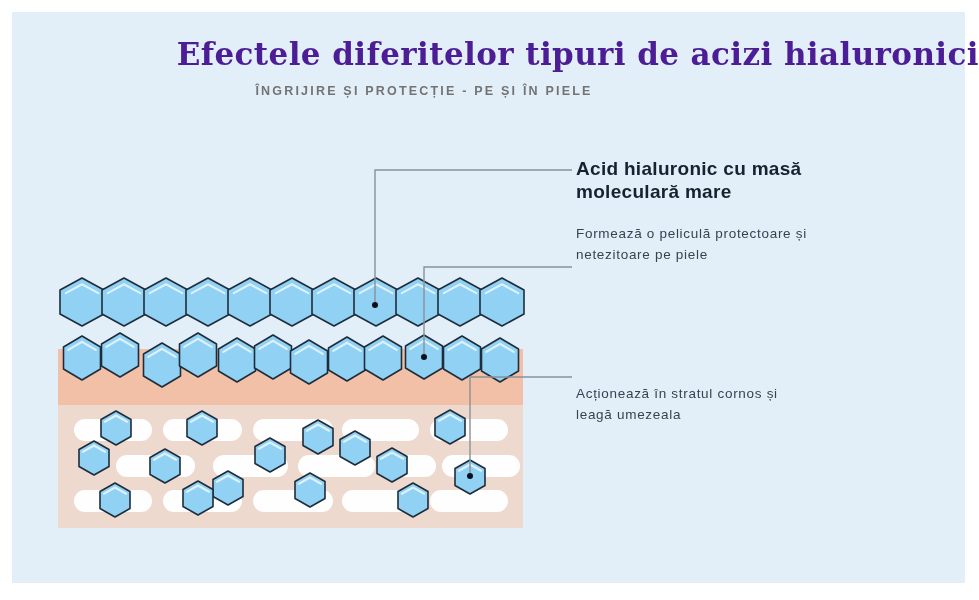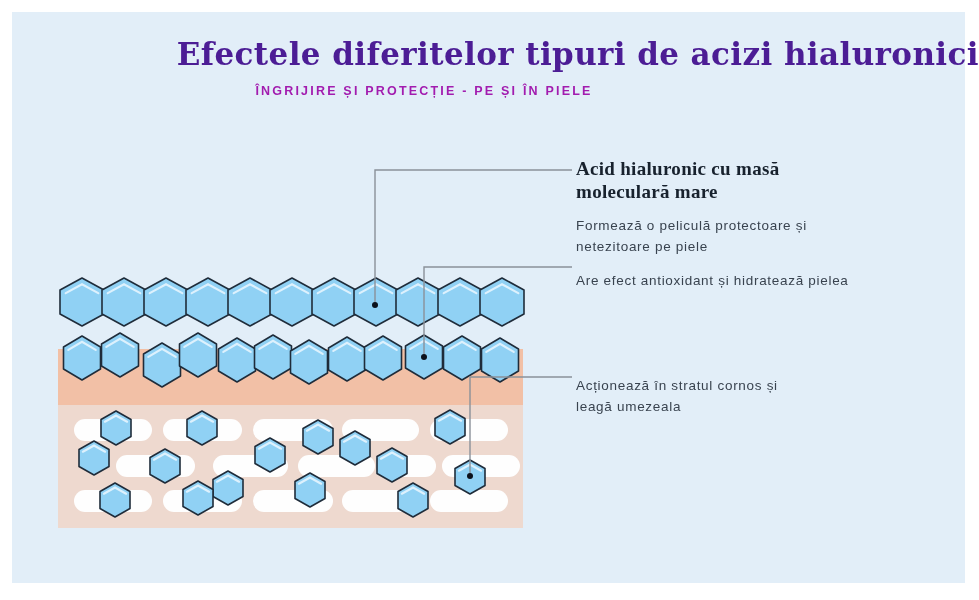--- a/index.html
+++ b/index.html
@@ -14,33 +14,33 @@
   }
   #diagram-svg{position:absolute;left:0;top:0;z-index:1;}
   .header{position:absolute;left:0;top:0;width:979px;z-index:2;}
   .header-title{
     position:absolute;left:0;top:36px;width:979px;text-align:right;
     font-family:"DejaVu Serif","Liberation Serif",serif;
     font-weight:700;font-size:31px;letter-spacing:.4px;color:#4c1d95;
   }
   .header-subtitle{
     position:absolute;left:0;top:84px;width:848px;text-align:center;
-    font-size:12.5px;font-weight:600;letter-spacing:2.2px;color:#a21caf;
+    font-size:12.5px;font-weight:600;letter-spacing:2.2px;color:#737373;
   }
   .label-block{position:absolute;left:576px;width:348px;z-index:2;}
   .label-block.l1{top:158px;}
   .label-block.l2{top:259px;}
   .label-block.l3{top:364px;}
   .label-title{
-    font-family:Liberation Serif, serif;
+    font-family:Liberation Sans, sans-serif;
     font-weight:700;font-size:19px;line-height:1.2;letter-spacing:.3px;
     color:#18222e;white-space:pre-line;
   }
   .label-desc{
-    margin-top:12px;font-size:13.5px;line-height:1.55;letter-spacing:.7px;
+    margin-top:20px;font-size:13.5px;line-height:1.55;letter-spacing:.7px;
     color:#39434f;white-space:pre-line;
   }
 </style>
 </head>
 <body>
 
 <div class="panel"></div>
 
 <svg id="diagram-svg" width="979" height="600" viewBox="0 0 979 600">
     <rect x="58" y="405" width="465" height="123" fill="#eed9cf"></rect>
@@ -150,19 +150,18 @@
 </div>
 
 <div class="label-block l1">
   <div class="label-title">Acid hialuronic cu masă
 moleculară mare</div>
   <div class="label-desc">Formează o peliculă protectoare și
 netezitoare pe piele</div>
 </div>
 
 <div class="label-block l2">
-  <div class="label-desc">Are efect antioxidant și hidratează pielea</div>
 </div>
 
 <div class="label-block l3">
   <div class="label-desc">Acționează în stratul cornos și
 leagă umezeala</div>
 </div>
 
 </body></html>

